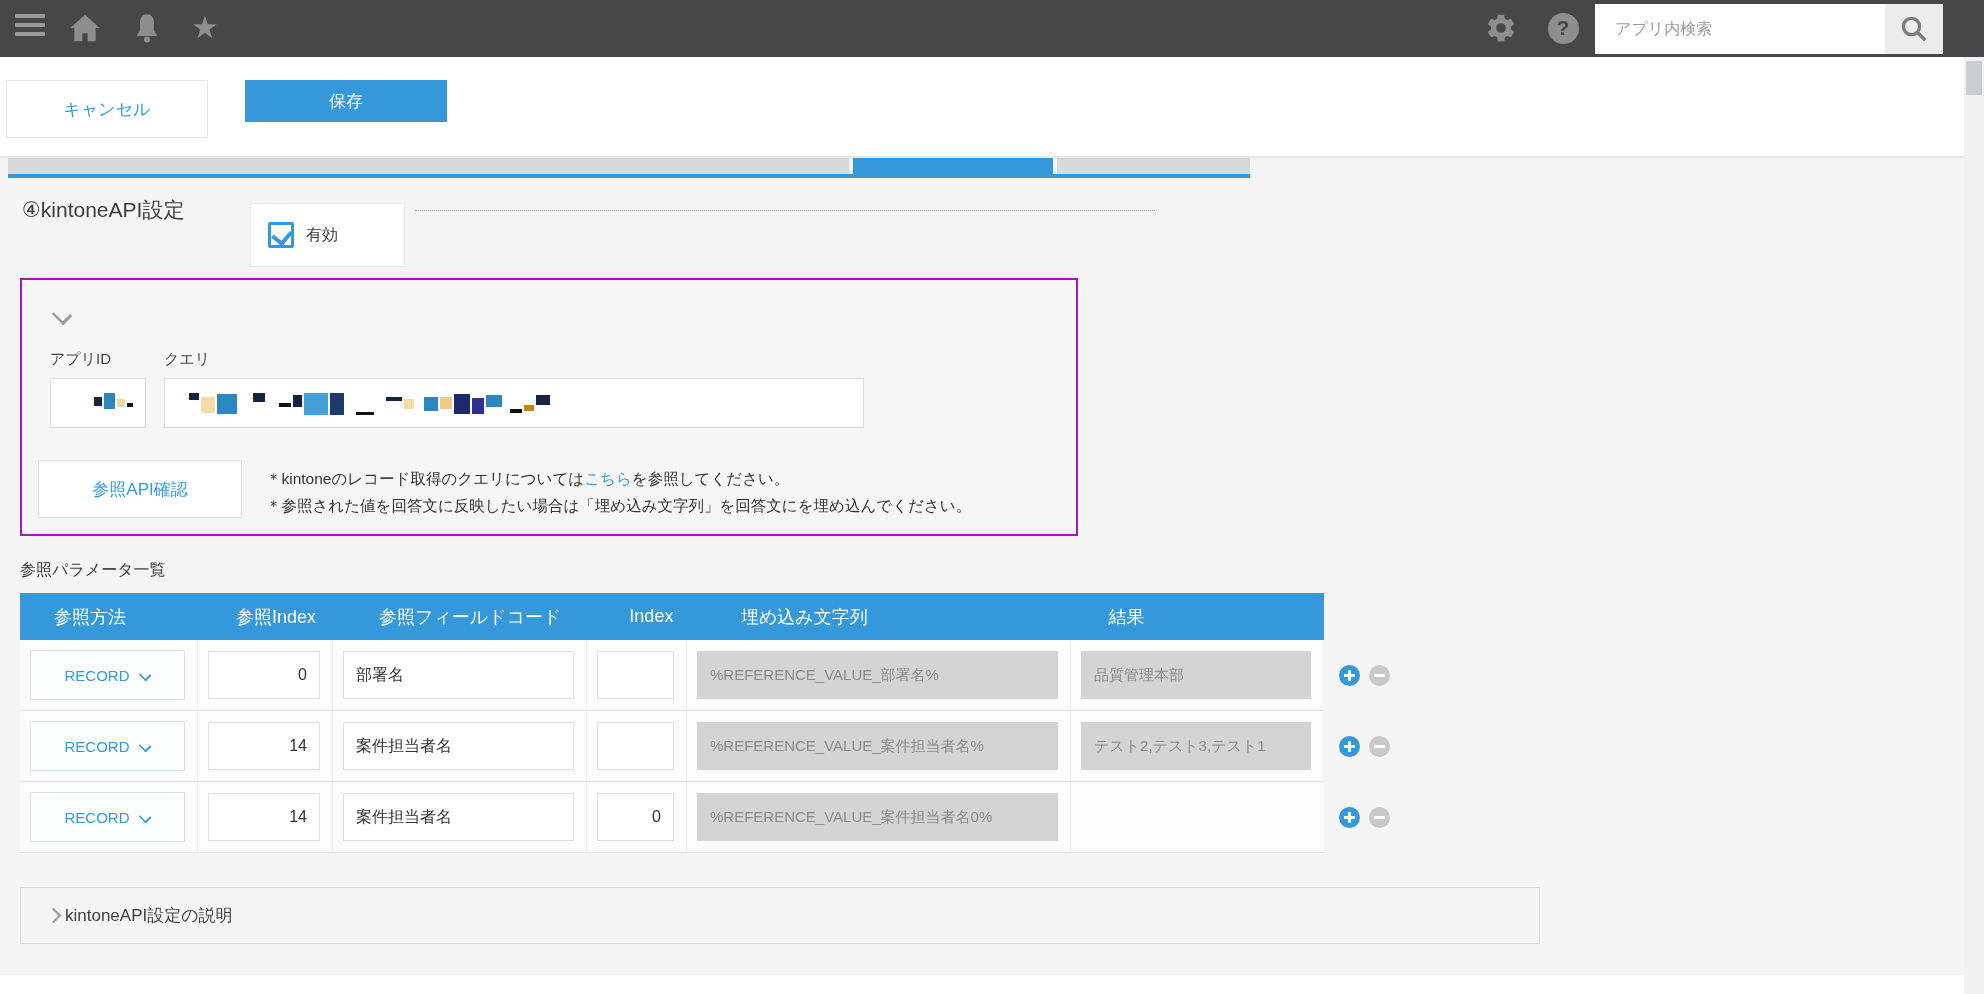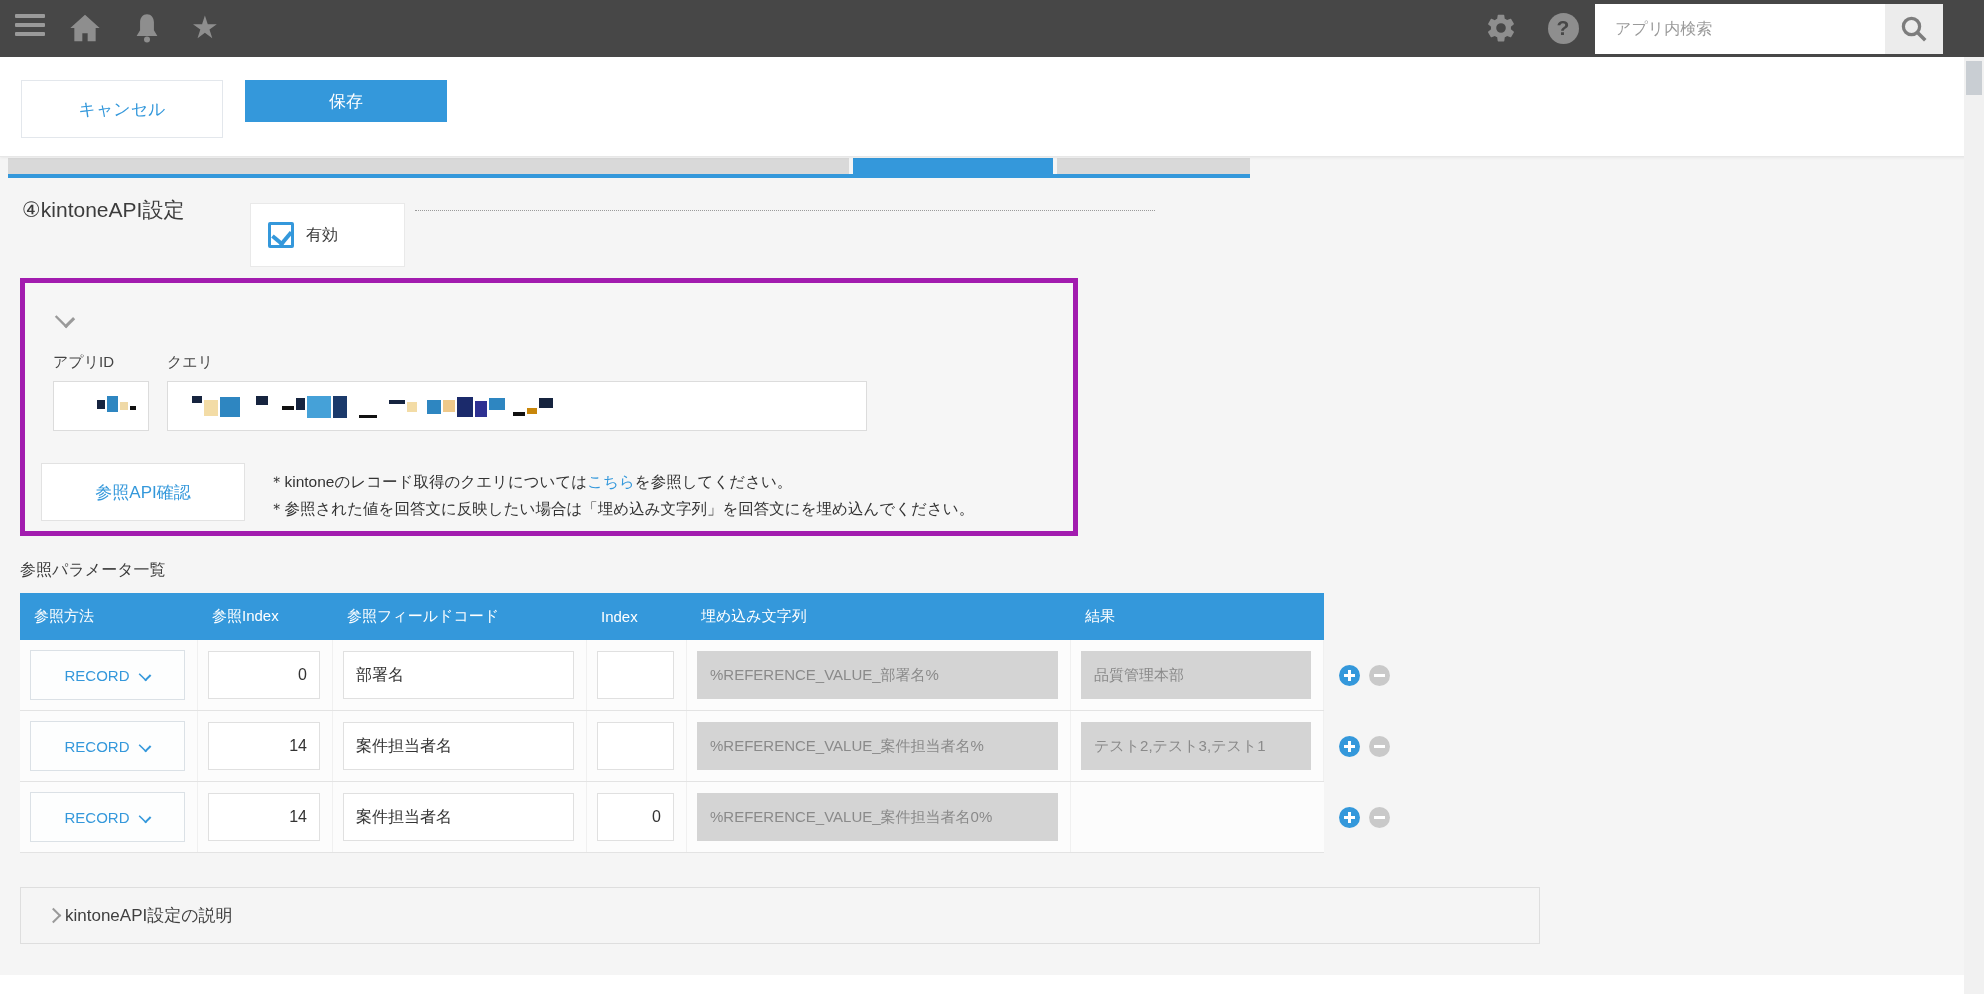--- a/index.html
+++ b/index.html
@@ -14,60 +14,60 @@
   .tb-home { left:68px; } .tb-bell { left:130px; } .tb-star { left:188px; font-size:31px; color:#8e8e8e; line-height:34px; }
   .tb-gear { left:1484px; } .tb-help { left:1546px; }
   .help-circle { width:31px; height:31px; border-radius:50%; background:#8e8e8e; color:#474747; font-size:21px; font-weight:bold; display:flex; align-items:center; justify-content:center; }
   .search-wrap { position:absolute; left:1595px; top:4px; height:50px; display:flex; }
   .search-input { width:290px; height:50px; border:none; background:#ffffff; font-size:16px; padding:0 20px; color:#333; outline:none; }
   .search-input::placeholder { color:#9a9a9a; }
   .search-btn { width:58px; height:50px; background:#ececec; border:none; display:flex; align-items:center; justify-content:center; cursor:pointer; }
 
   
   .band { position:absolute; left:0; top:57px; width:1984px; height:100px; background:#ffffff; border-bottom:1px solid #e7e7e7; box-shadow:0 1px 3px rgba(0,0,0,0.06); z-index:20; }
-  .btn-cancel { position:absolute; left:21px; top:23px; width:202px; height:58px; background:#ffffff; border:1px solid #e3e7ec; color:#3498db; font-size:17px; cursor:pointer; font-family:inherit; }
+  .btn-cancel { position:absolute; left:6px; top:23px; width:202px; height:58px; background:#ffffff; border:1px solid #e3e7ec; color:#3498db; font-size:17px; cursor:pointer; font-family:inherit; }
   .btn-save { position:absolute; left:245px; top:23px; width:202px; height:42px; background:#3498db; border:none; color:#ffffff; font-size:17px; cursor:pointer; font-family:inherit; }
 
   
   .tabbar { position:absolute; left:8px; top:158px; width:1242px; height:20px; z-index:10; }
   .tab-gray { position:absolute; left:0; top:0; width:100%; height:16px; background:#d9d9d9; }
   .tab-underline { position:absolute; left:0; bottom:0; width:100%; height:4px; background:#3498db; }
   .tab-active { position:absolute; left:845px; top:0; width:200px; height:20px; background:#3498db; }
   .tab-gap-l { position:absolute; left:841px; top:0; width:4px; height:16px; background:#f5f5f5; }
   .tab-gap-r { position:absolute; left:1045px; top:0; width:4px; height:16px; background:#f5f5f5; }
 
   
   .heading { position:absolute; left:22px; top:196px; font-size:21px; color:#3c3c3c; }
   .enable-box { position:absolute; left:250px; top:203px; width:155px; height:64px; background:#ffffff; border:1px solid #e9e9e9; display:flex; align-items:center; padding-left:17px; }
   .checkbox { width:26px; height:26px; border:3px solid #3498db; border-radius:2px; background:#ffffff; position:relative; cursor:pointer; flex:0 0 auto; }
   .checkbox::after { content:""; position:absolute; left:4px; top:2px; width:10px; height:13px; border-right:4px solid #3498db; border-bottom:4px solid #3498db; transform:rotate(40deg); }
   .enable-label { margin-left:12px; font-size:16px; color:#3a3a3a; }
   .dotted-line { position:absolute; left:415px; top:210px; width:740px; border-top:1px dotted #9a9a9a; }
 
   
-  .panel { position:absolute; left:20px; top:278px; width:1058px; height:258px; background:#f6f6f6; border:5px solid #a21caf; }
+  .panel { position:absolute; left:20px; top:278px; width:1058px; height:258px; background:#f6f6f6; border:2px solid #a21caf; }
   .chev-down { position:absolute; left:30px; top:24px; width:20px; height:20px; cursor:pointer; }
   .chev-down::before { content:""; position:absolute; left:2px; top:3px; width:13px; height:13px; border-right:3px solid #9a9a9a; border-bottom:3px solid #9a9a9a; transform:rotate(45deg) scale(1,0.8); }
   .fld-label { position:absolute; top:70px; font-size:15px; color:#444; }
   .lbl-appid { left:28px; } .lbl-query { left:142px; }
   .inp-box { position:absolute; top:98px; height:50px; background:#ffffff; border:1px solid #dcdcdc; }
   .inp-appid { left:28px; width:96px; }
   .inp-query { left:142px; width:700px; }
   .redact { width:100%; height:100%; display:flex; align-items:flex-start; padding-top:12px; }
   .redact-appid { justify-content:flex-end; padding-right:12px; }
   .redact-query { padding-left:22px; }
   .btn-api { position:absolute; left:16px; top:180px; width:204px; height:58px; background:#ffffff; border:1px solid #e2e2e2; color:#3498db; font-size:17px; cursor:pointer; font-family:inherit; }
   .notes { position:absolute; left:244px; top:185px; font-size:15.5px; color:#333; line-height:27px; }
   .notes a { color:#3498db; text-decoration:none; cursor:pointer; }
 
   
   .tbl-title { position:absolute; left:20px; top:560px; font-size:16px; color:#3c3c3c; }
   .ptable { position:absolute; left:20px; top:593px; width:1304px; }
   .thead { display:flex; background:#3498db; height:47px; align-items:center; }
-  .th { color:#ffffff; font-size:15px; padding-left:14px; }
+  .th { color:#ffffff; font-size:18px; padding-left:14px;margin-left:20px; }
   .c0 { width:178px; } .c1 { width:135px; } .c2 { width:254px; } .c3 { width:100px; } .c4 { width:384px; } .c5 { width:253px; }
   .trow { display:flex; height:71px; background:#fcfcfc; border-bottom:1px solid #e3e3e3; position:relative;text-align:center; }
   .td { position:relative; }
   .trow .td:not(:last-child) { border-right:1px solid #f0f0f0; }
   .select { position:absolute; left:10px; top:10px; right:12px; height:50px; background:#fdfefe; border:1px solid #dbe1e6; display:flex; align-items:center; justify-content:center; gap:10px; cursor:pointer; }
   .select span.val { color:#3498db; font-size:15px; }
   .sel-chev { width:11px; height:11px; position:relative; }
   .sel-chev::before { content:""; position:absolute; left:0; top:0; width:8px; height:8px; border-right:2px solid #3498db; border-bottom:2px solid #3498db; transform:rotate(45deg) scale(1,0.8); }
   .inp { position:absolute; left:10px; top:11px; right:12px; height:48px; background:#ffffff; border:1px solid #e0e0e0; font-size:16px; color:#333; display:flex; align-items:center; padding:0 12px; overflow:hidden; white-space:nowrap; }
   .inp.num { justify-content:flex-end; }

